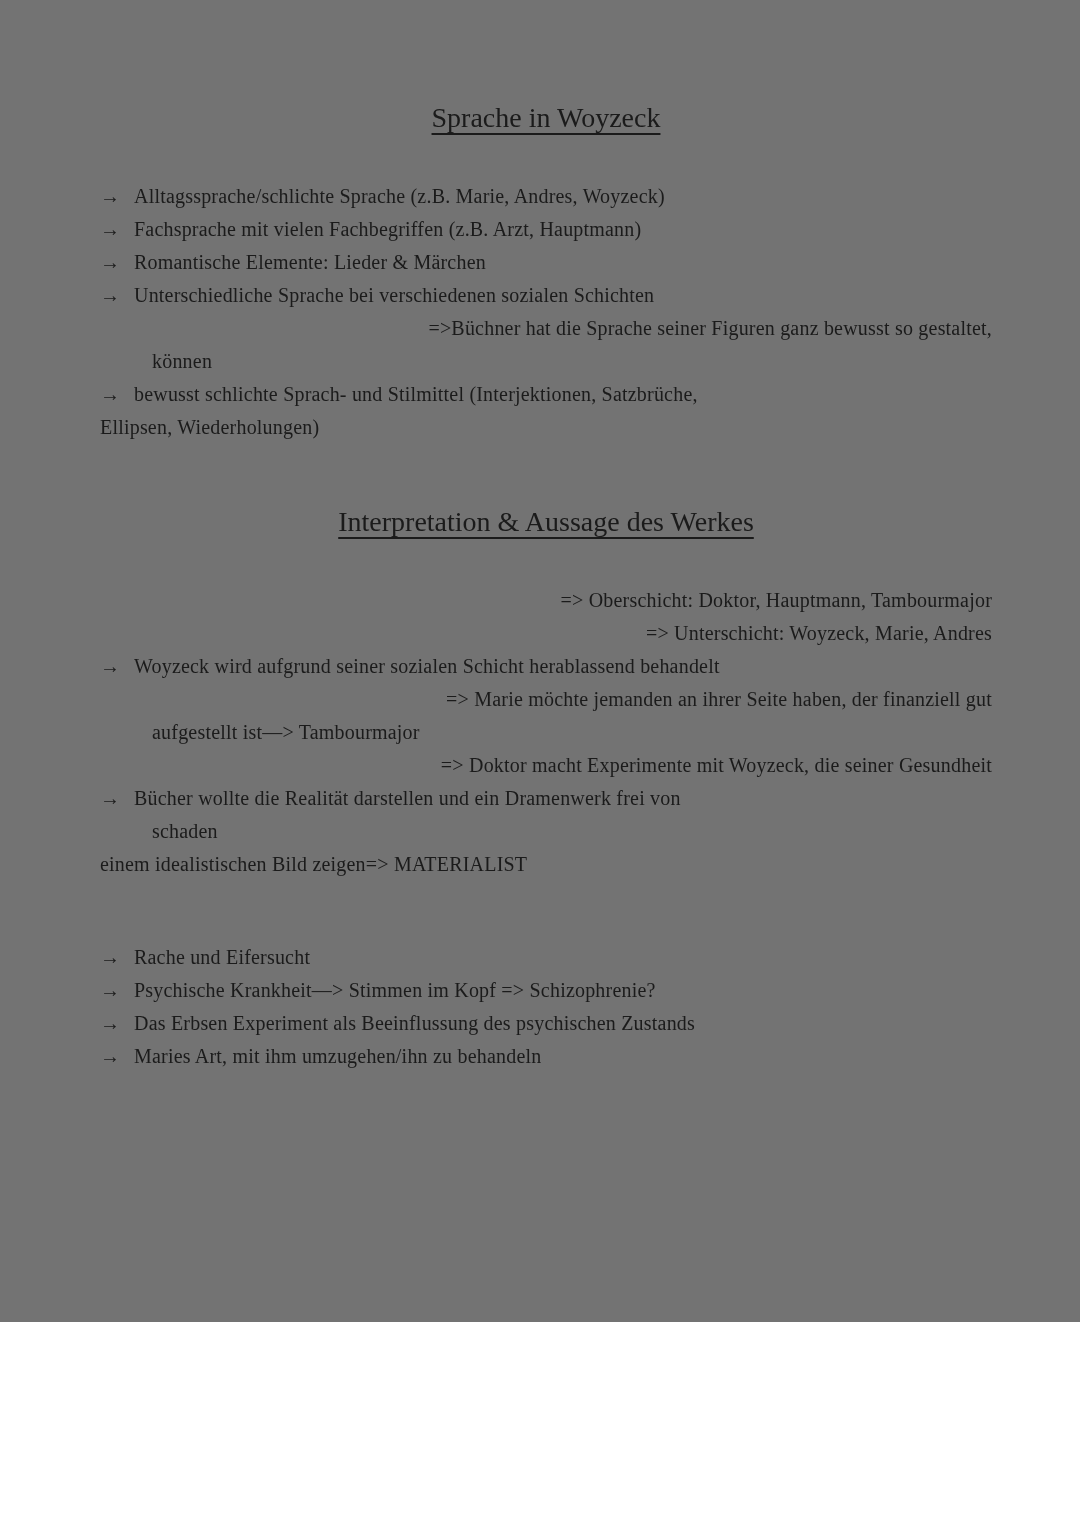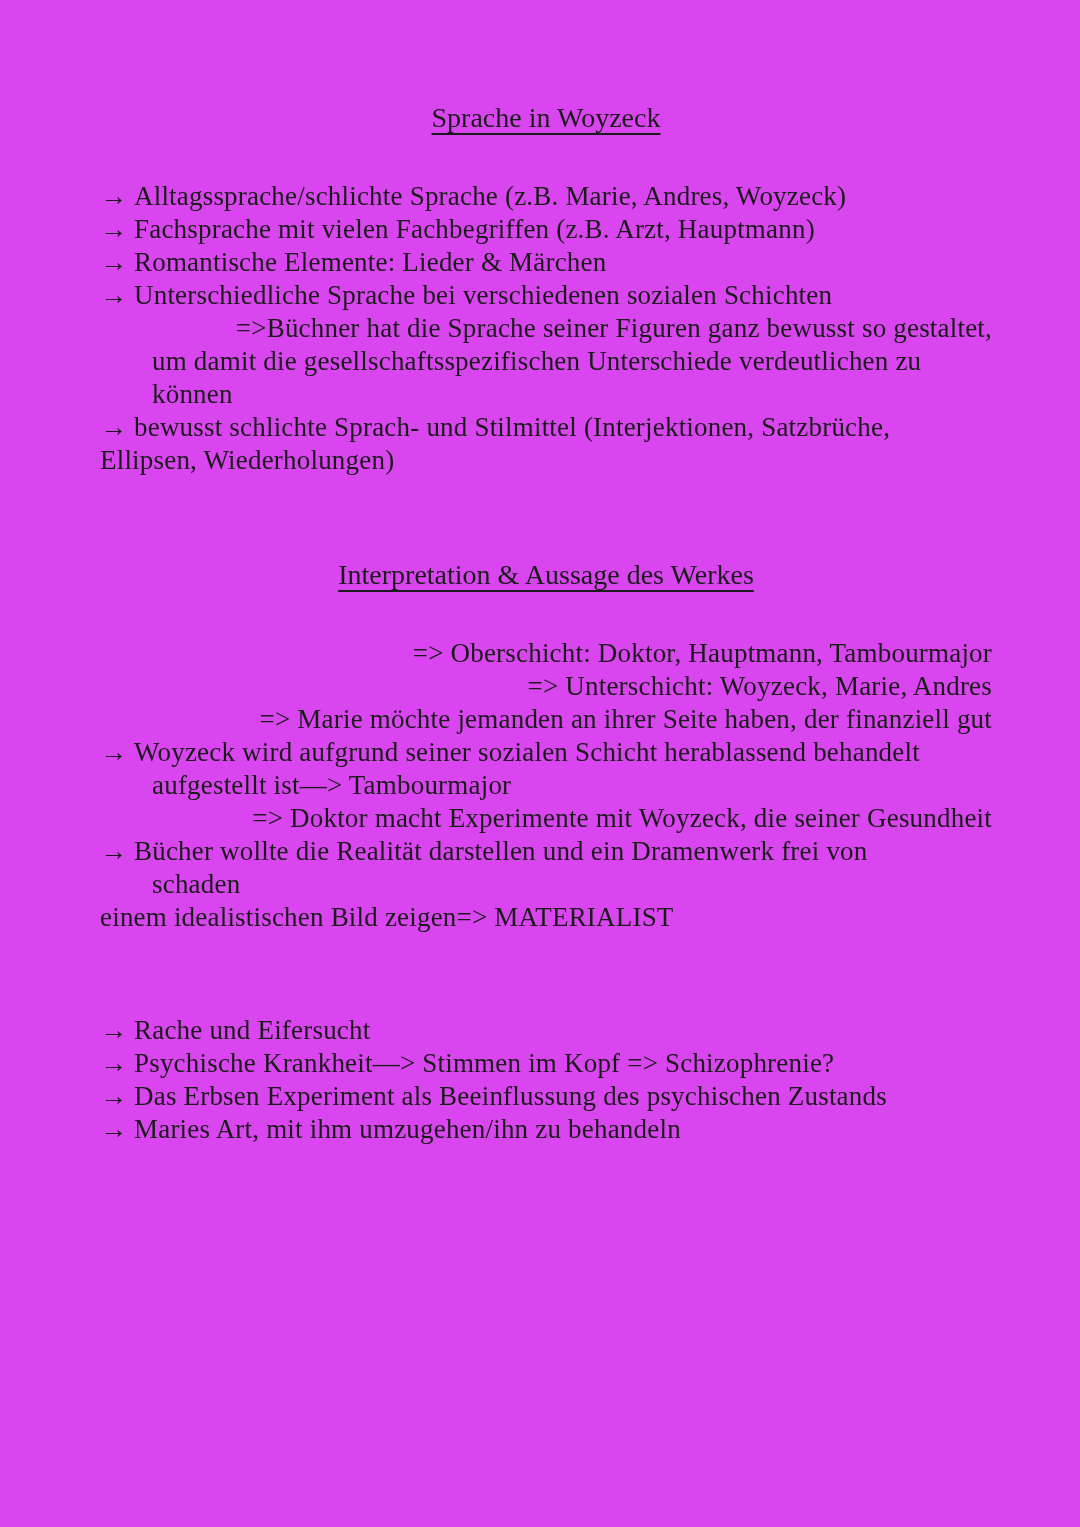--- a/index.html
+++ b/index.html
@@ -11,42 +11,42 @@
   body {
     width: 1080px;
     height: 1527px;
     overflow: hidden;
     font-family: "Liberation Serif", "DejaVu Serif", serif;
     color: #1b1b1b;
   }
   .page {
     box-sizing: border-box;
     width: 1080px;
-    height: 1527px;
+    height: 1322px;
     padding: 100px 88px 0 100px;
-    background: #d946ef;
+    background: #737373;
   }
   .section { margin: 0; }
-  .section + .section { margin-top: 80px; }
+  .section + .section { margin-top: 60px; }
   .section-title {
     text-align: center;
     font-size: 28px;
     font-weight: 400;
     line-height: 36px;
     margin: 0 0 44px 0;
     color: #1b1b1b;
   }
   .section-title .title-text {
     text-decoration: underline;
     text-decoration-thickness: 1.5px;
     text-underline-offset: 6px;
   }
   .section-lines { margin: 0; padding: 0; }
   .note-line {
-    font-size: 27px;
+    font-size: 20px;
     line-height: 33px;
     white-space: nowrap;
     letter-spacing: 0.2px;
   }
   .note-line.indent-0 { padding-left: 0; }
   .note-line.indent-1 { padding-left: 30px; text-align: right; }
   .note-line.indent-2 { padding-left: 52px; }
   .arrow-marker {
     display: inline-block;
     width: 34px;
@@ -62,41 +62,40 @@
   <div class="note-line indent-0"><span class="arrow-marker">→</span><span class="line-text">Alltagssprache/schlichte Sprache (z.B. Marie, Andres, Woyzeck)</span></div>
 
   <div class="note-line indent-0"><span class="arrow-marker">→</span><span class="line-text">Fachsprache mit vielen Fachbegriffen (z.B. Arzt, Hauptmann)</span></div>
 
   <div class="note-line indent-0"><span class="arrow-marker">→</span><span class="line-text">Romantische Elemente: Lieder &amp; Märchen</span></div>
 
   <div class="note-line indent-0"><span class="arrow-marker">→</span><span class="line-text">Unterschiedliche Sprache bei verschiedenen sozialen Schichten</span></div>
 
   <div class="note-line indent-1"><span class="line-text">=&gt;Büchner hat die Sprache seiner Figuren ganz bewusst so gestaltet,</span></div>
 
-  <div class="note-line indent-2"><span class="line-text">um damit die gesellschaftsspezifischen Unterschiede verdeutlichen zu</span></div>
 
   <div class="note-line indent-2"><span class="line-text">können</span></div>
 
   <div class="note-line indent-0"><span class="arrow-marker">→</span><span class="line-text">bewusst schlichte Sprach- und Stilmittel (Interjektionen, Satzbrüche,</span></div>
 
   <div class="note-line indent-0"><span class="line-text">Ellipsen, Wiederholungen)</span></div>
 </div>
   </section>
 
   <section class="section">
     <h2 class="section-title"><span class="title-text">Interpretation &amp; Aussage des Werkes</span></h2>
     <div class="section-lines">
 
   <div class="note-line indent-1"><span class="line-text">=&gt; Oberschicht: Doktor, Hauptmann, Tambourmajor</span></div>
 
   <div class="note-line indent-1"><span class="line-text">=&gt; Unterschicht: Woyzeck, Marie, Andres</span></div>
 
+  <div class="note-line indent-0"><span class="arrow-marker">→</span><span class="line-text">Woyzeck wird aufgrund seiner sozialen Schicht herablassend behandelt</span></div>
+
   <div class="note-line indent-1"><span class="line-text">=&gt; Marie möchte jemanden an ihrer Seite haben, der finanziell gut</span></div>
-
-  <div class="note-line indent-0"><span class="arrow-marker">→</span><span class="line-text">Woyzeck wird aufgrund seiner sozialen Schicht herablassend behandelt</span></div>
 
   <div class="note-line indent-2"><span class="line-text">aufgestellt ist—&gt; Tambourmajor</span></div>
 
   <div class="note-line indent-1"><span class="line-text">=&gt; Doktor macht Experimente mit Woyzeck, die seiner Gesundheit</span></div>
 
   <div class="note-line indent-0"><span class="arrow-marker">→</span><span class="line-text">Bücher wollte die Realität darstellen und ein Dramenwerk frei von</span></div>
 
   <div class="note-line indent-2"><span class="line-text">schaden</span></div>
 
   <div class="note-line indent-0"><span class="line-text">einem idealistischen Bild zeigen=&gt; MATERIALIST</span></div>

